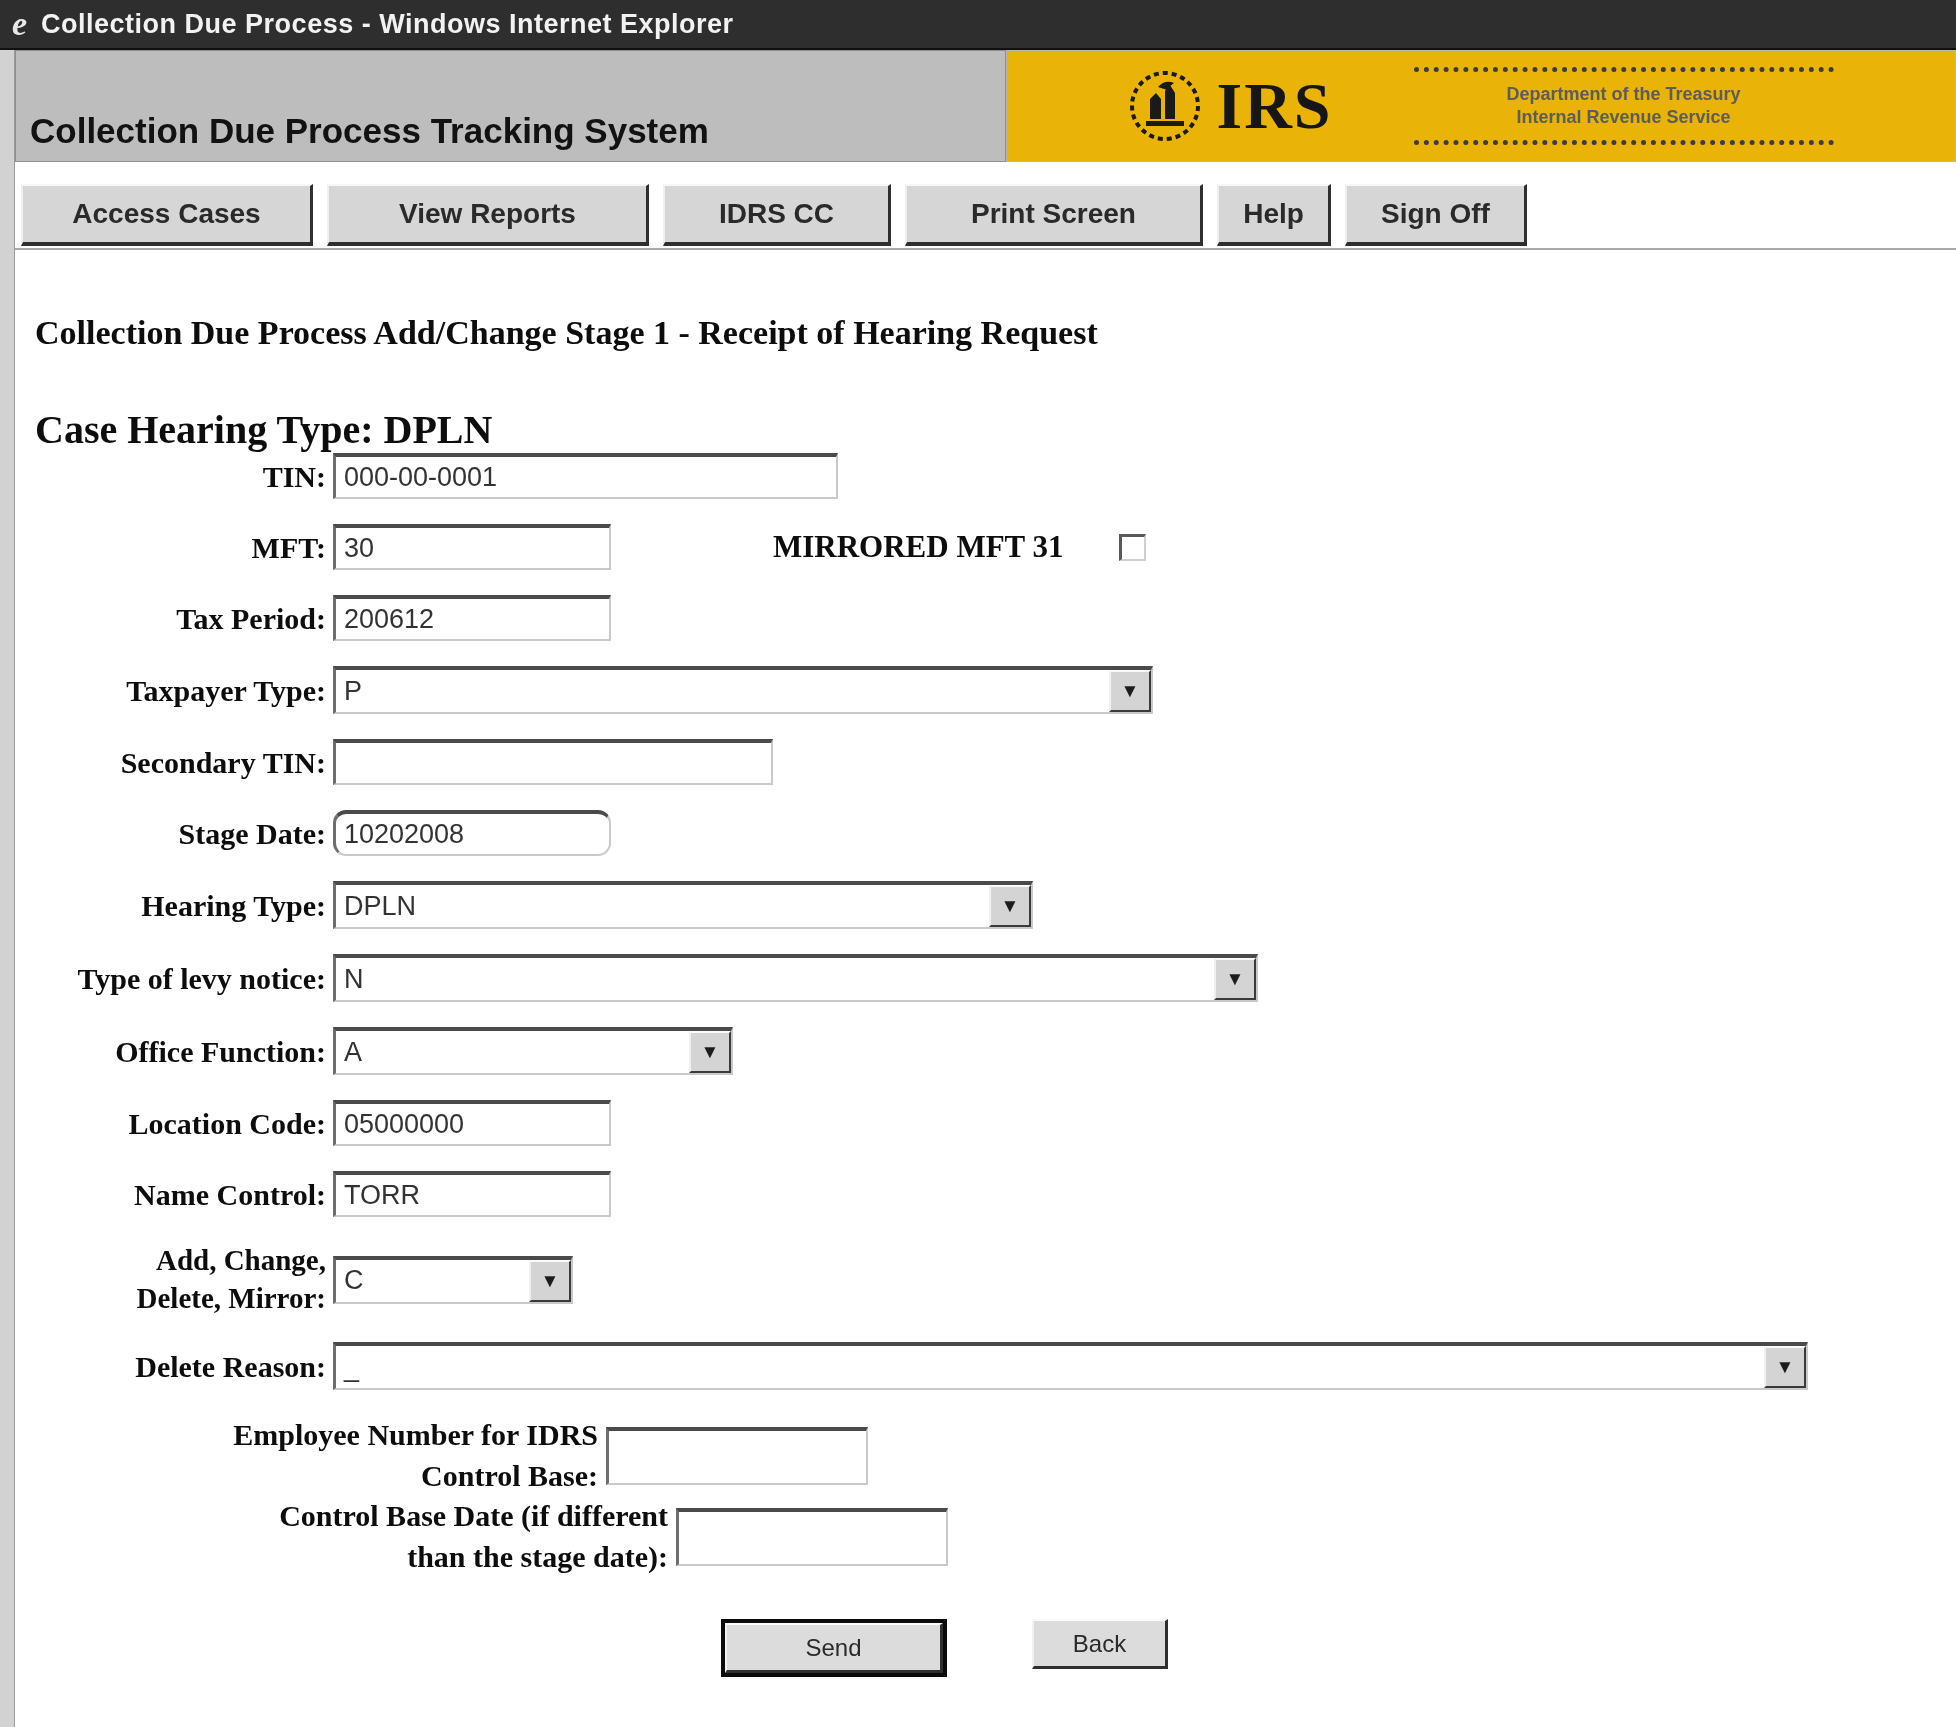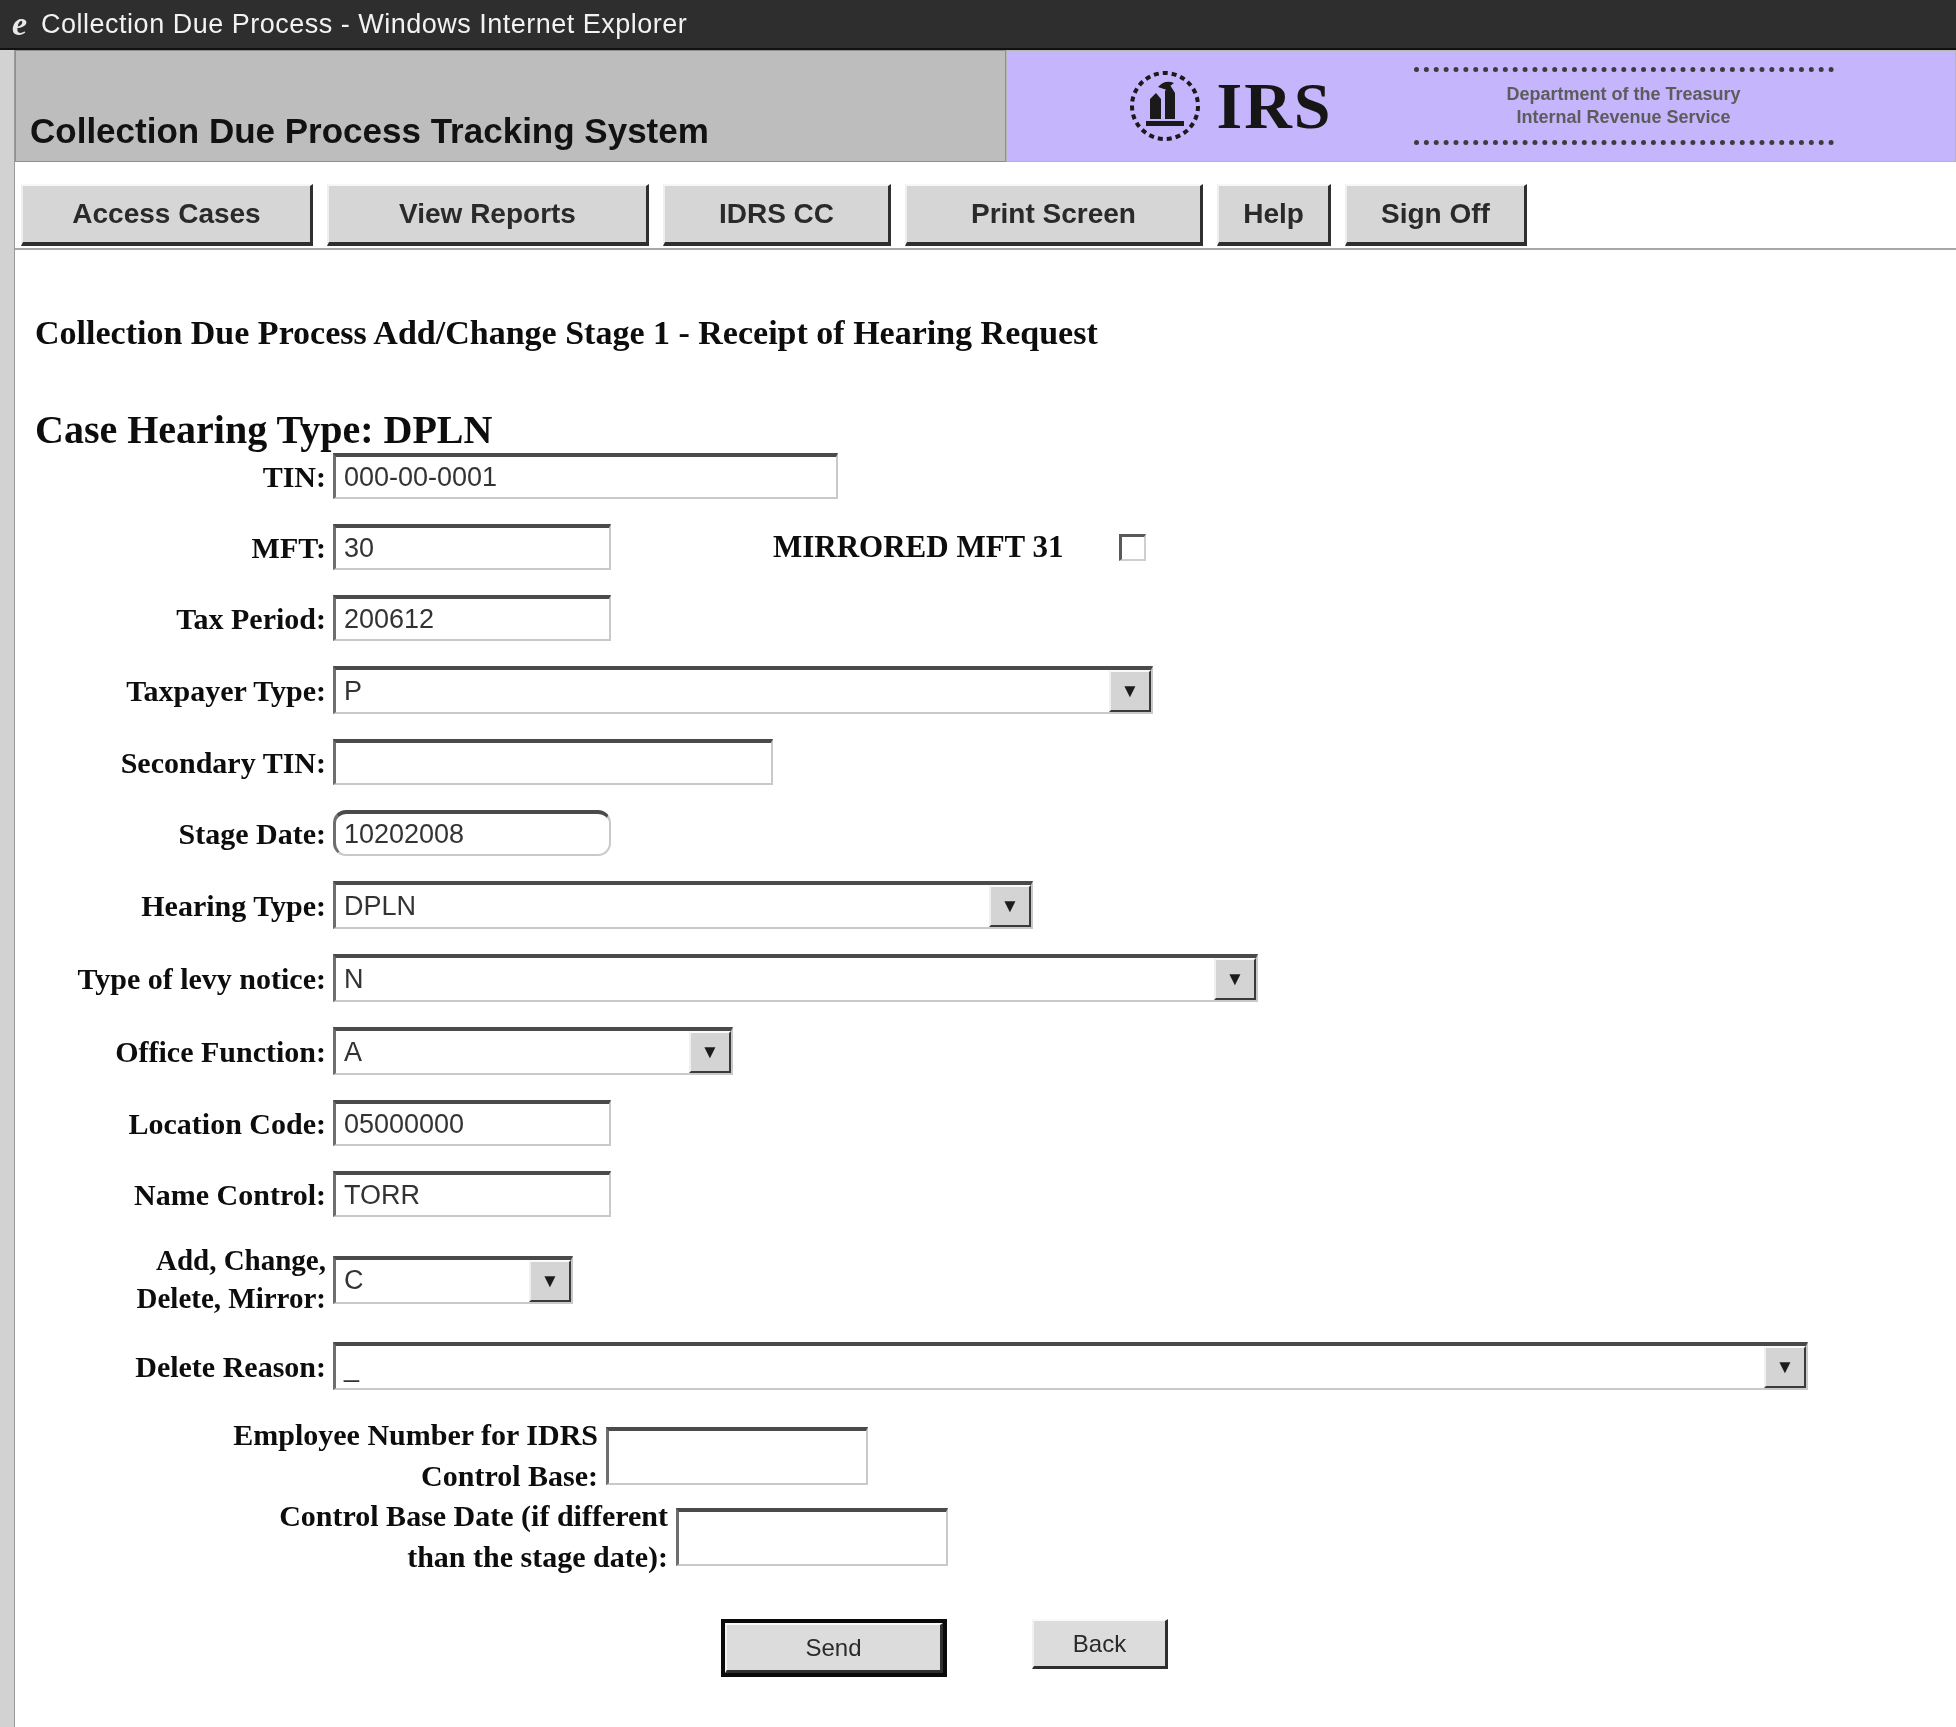--- a/index.html
+++ b/index.html
@@ -11,36 +11,36 @@
 
   
   .titlebar {
     height:50px; background:#2e2e2e; display:flex; align-items:center;
     padding-left:12px; border-bottom:2px solid #111;
   }
   .ie-icon {
     color:#e8e8e8; font:italic bold 34px "Liberation Serif", serif;
     margin-right:14px; position:relative; line-height:1;
   }
-  .titlebar-text { color:#f2f2f2; font-weight:normal; font-size:27px; letter-spacing:0.5px; }
+  .titlebar-text { color:#f2f2f2; font-weight:bold; font-size:27px; letter-spacing:0.5px; }
 
   .left-frame {
     position:absolute; left:0; top:50px; bottom:0; width:15px;
     background:#d2d2d2; border-right:1px solid #9a9a9a;
   }
 
   
   .header { display:flex; margin-left:15px; height:112px; }
   .header-title-cell {
     flex:1; background:#bdbdbd; border:1px solid #8f8f8f;
     display:flex; align-items:flex-end; padding:0 0 10px 14px;
   }
   .app-title { font-weight:bold; font-size:35px; color:#121212; }
   .header-right {
-    width:950px; background:#c4b5fd; border:1px solid #b5b5b5;
+    width:950px; background:#eab308; border:1px solid #b5b5b5;
     display:flex; align-items:center; justify-content:center; gap:26px;
   }
   .irs-logo-group { display:flex; align-items:center; gap:14px; }
   .irs-wordmark { font:bold 66px "Liberation Serif", serif; color:#161616; letter-spacing:2px; }
   .treasury-box {
     margin-left:55px; width:420px; text-align:center;
     border-top:5px dotted #3c3c3c; border-bottom:5px dotted #3c3c3c;
     padding:11px 4px; color:#5c5c5c; font-weight:bold; font-size:18px; line-height:1.3;
   }
 

